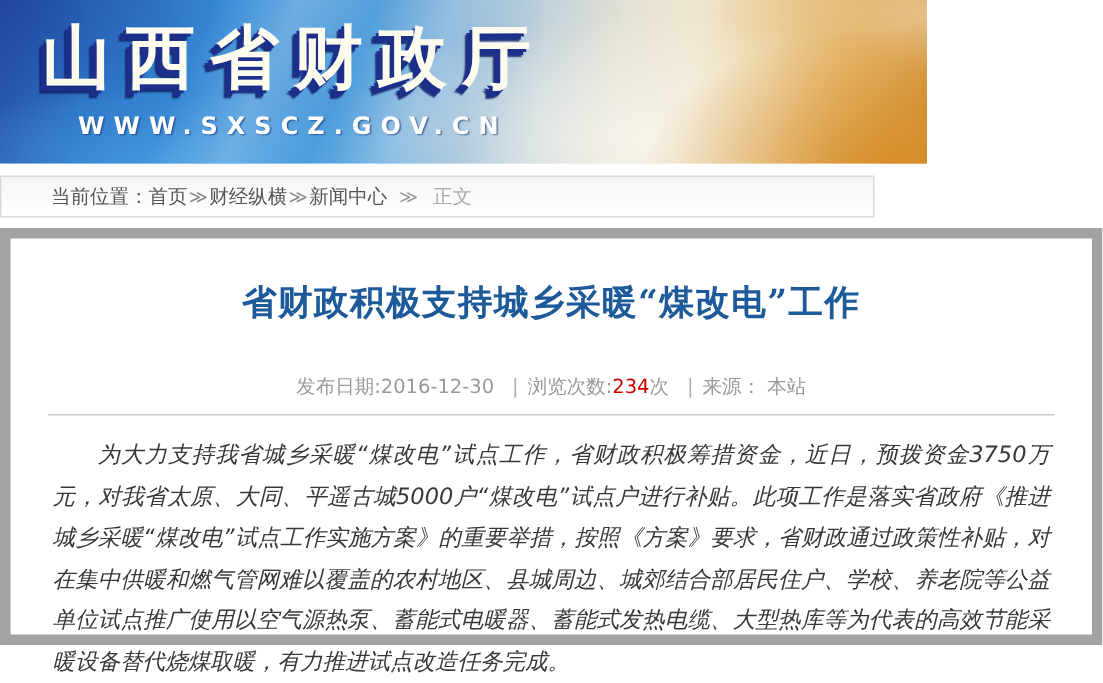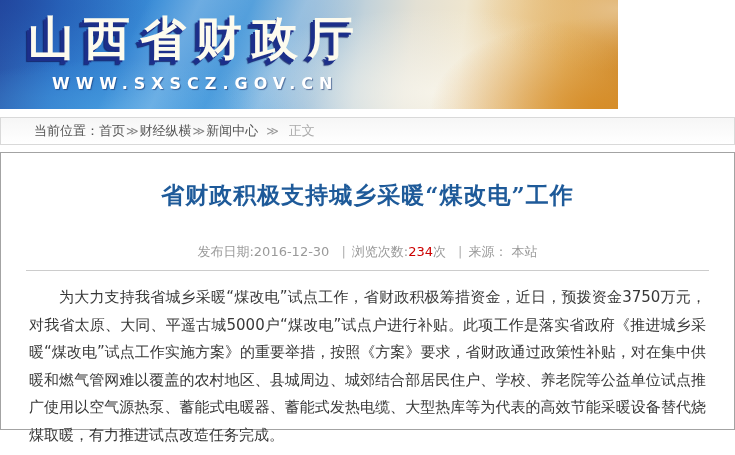--- a/index.html
+++ b/index.html
@@ -49,39 +49,39 @@
     font-size: 16px; font-weight: bold;
     letter-spacing: 6px;
     color: #ffffff;
     text-shadow: 1px 1px 1px rgba(20,50,110,0.6);
     white-space: nowrap;
   }
 
   
   .crumb-bar {
     margin-top: 8px;
-    width: 735px; height: 28px;
+    width: 583px; height: 28px;
     border: 1px solid #d9d9d9;
     background: linear-gradient(#f6f6f6, #ffffff);
     font-size: 13px;
     color: #555555;
     line-height: 26px;
     padding-left: 33px;
     white-space: nowrap;
   }
   .crumb-bar a { color: #555555; text-decoration: none; cursor: pointer; }
   .crumb-sep { color: #888888; padding: 0 1px; font-size: 12px; }
   .crumb-current { color: #aaaaaa; padding-left: 4px; }
   .crumb-sep.last { padding: 0 6px 0 8px; color: #9a9a9a; }
 
   
   .main-box {
     margin-top: 7px;
     width: 735px; height: 278px;
-    border: 1px solid #a3a3a3;
+    border: 7px solid #a3a3a3;
     background: #ffffff;
   }
   .article-title {
     margin-top: 27px;
     text-align: center;
     font-family: "DejaVu Serif", "Liberation Serif", serif;
     font-size: 23px;
     font-weight: bold;
     color: #1e5a99;
     letter-spacing: 1px;
@@ -100,20 +100,21 @@
     border-bottom: 1px solid #cccccc;
     height: 0;
   }
   .article-body {
     margin: 13px 28px 0 28px;
     font-size: 15px;
     line-height: 27.5px;
     color: #383838;
     text-align: justify;
     text-indent: 2em;
+    font-style: italic;
   }
 </style>
 </head>
 <body>
 
 <div class="banner">
   <div class="site-name">山西省财政厅</div>
   <div class="site-url">WWW.SXSCZ.GOV.CN</div>
 </div>
 

